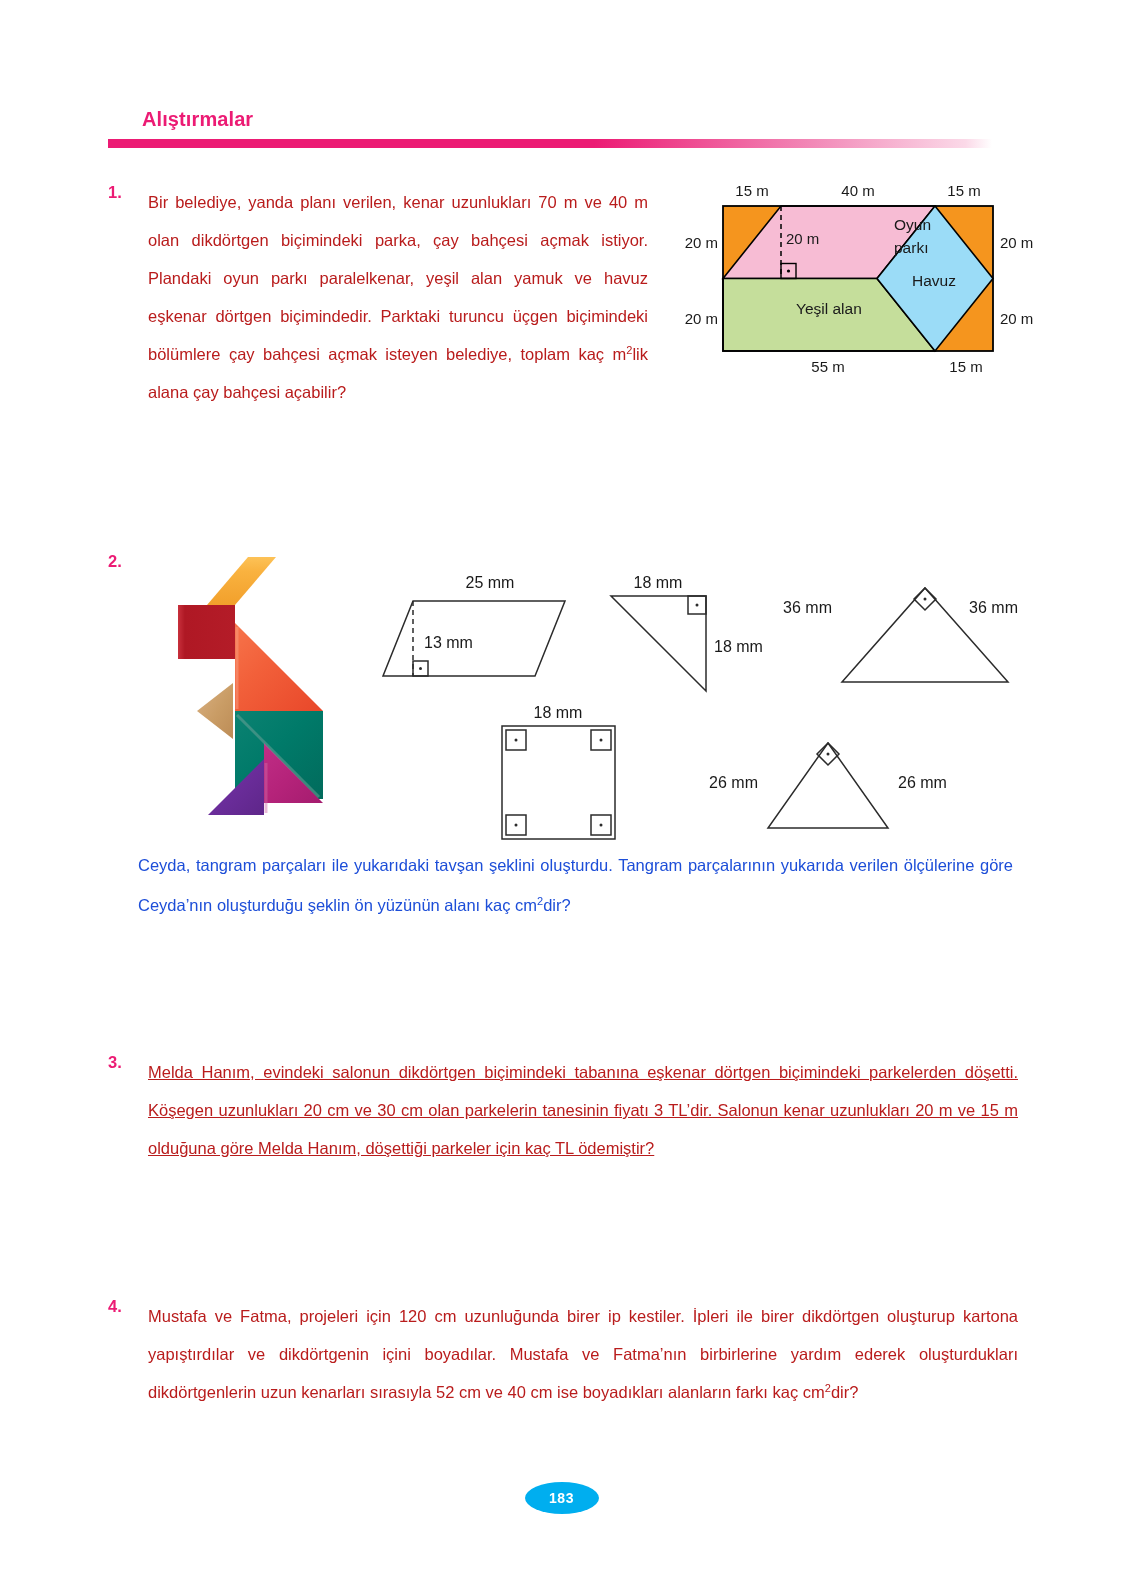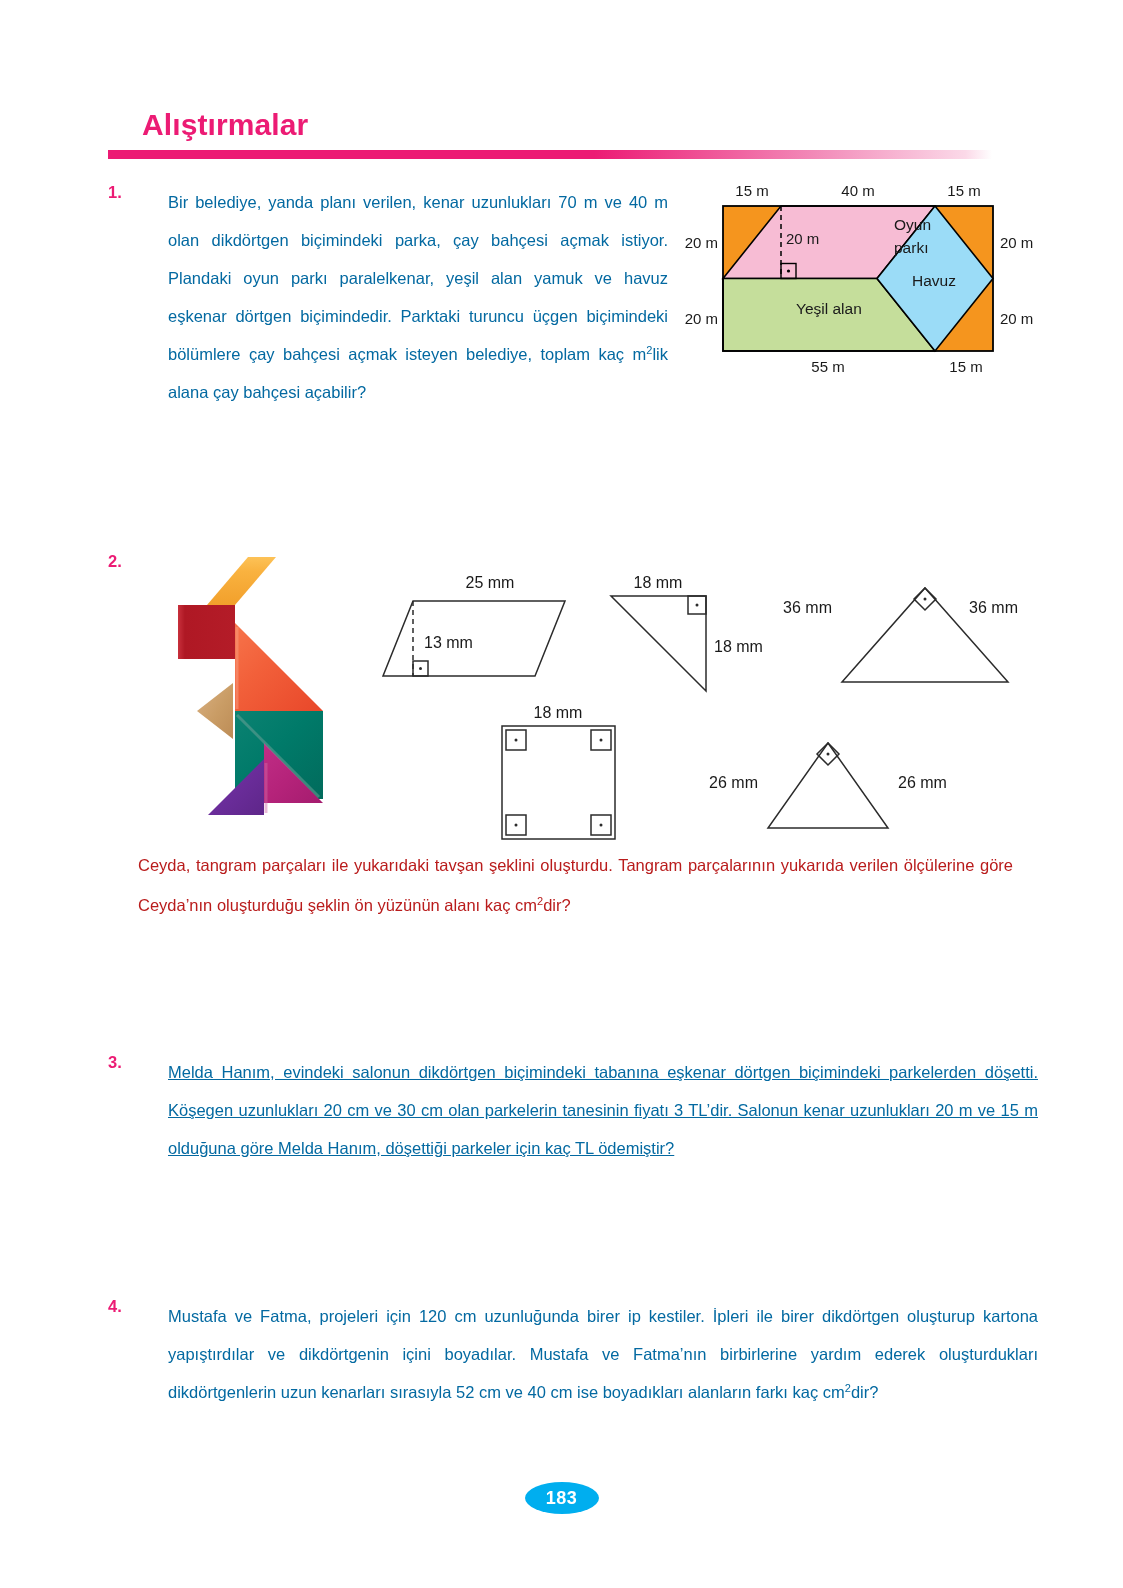--- a/index.html
+++ b/index.html
@@ -17,21 +17,21 @@
   }
 
   
   #header-block {
     position: absolute;
     left: 108px;
     top: 108px;
     width: 884px;
   }
   #page-heading {
-    font-size: 30px;
+    font-size: 20px;
     font-weight: bold;
     color: #ec1b74;
     letter-spacing: 0.1px;
     margin-left: 34px;
     line-height: 1.1;
   }
   #heading-rule {
     margin-top: 9px;
     height: 9px;
     width: 884px;
@@ -45,26 +45,26 @@
   .q-num {
     position: absolute;
     left: 0;
     top: 0;
     width: 30px;
     font-size: 16.5px;
     font-weight: bold;
     color: #ec1b74;
   }
   .q-body {
-    margin-left: 60px;
+    margin-left: 40px;
     font-size: 16.5px;
     line-height: 38px;
     text-align: justify;
     text-justify: inter-word;
-    color: #0369a1;
+    color: #b91c1c;
   }
   .q-body p { margin: 0; }
   .q-body sup {
     font-size: 11px;
     vertical-align: super;
     line-height: 0;
   }
 
   
   #q1 { left: 108px; top: 183px; width: 560px; }
@@ -106,21 +106,21 @@
     height: 290px;
   }
   #q2-text {
     position: absolute;
     left: 138px;
     top: 845px;
     width: 875px;
     font-size: 16.5px;
     line-height: 40px;
     text-align: justify;
-    color: #b91c1c;
+    color: #1d4ed8;
   }
   #q2-text p { margin: 0; }
   #q2-text sup { font-size: 11px; vertical-align: super; line-height: 0; }
 
   
   #q3 { left: 108px; top: 1053px; width: 910px; }
   #q3 .q-body { width: 870px; text-decoration: underline; }
   #q4 { left: 108px; top: 1297px; width: 910px; }
   #q4 .q-body { width: 870px; }
 
@@ -128,21 +128,21 @@
   #page-number-badge {
     position: absolute;
     left: 50%;
     transform: translateX(-50%);
     top: 1482px;
     width: 74px;
     height: 32px;
     border-radius: 50%;
     background: #00AEEF;
     color: #ffffff;
-    font-size: 18px;
+    font-size: 14px;
     font-weight: bold;
     display: flex;
     align-items: center;
     justify-content: center;
     letter-spacing: 0.5px;
   }
   .shape-dim {
     font-family: "Liberation Sans", sans-serif;
     font-size: 16px;
     fill: #1a1a1a;

